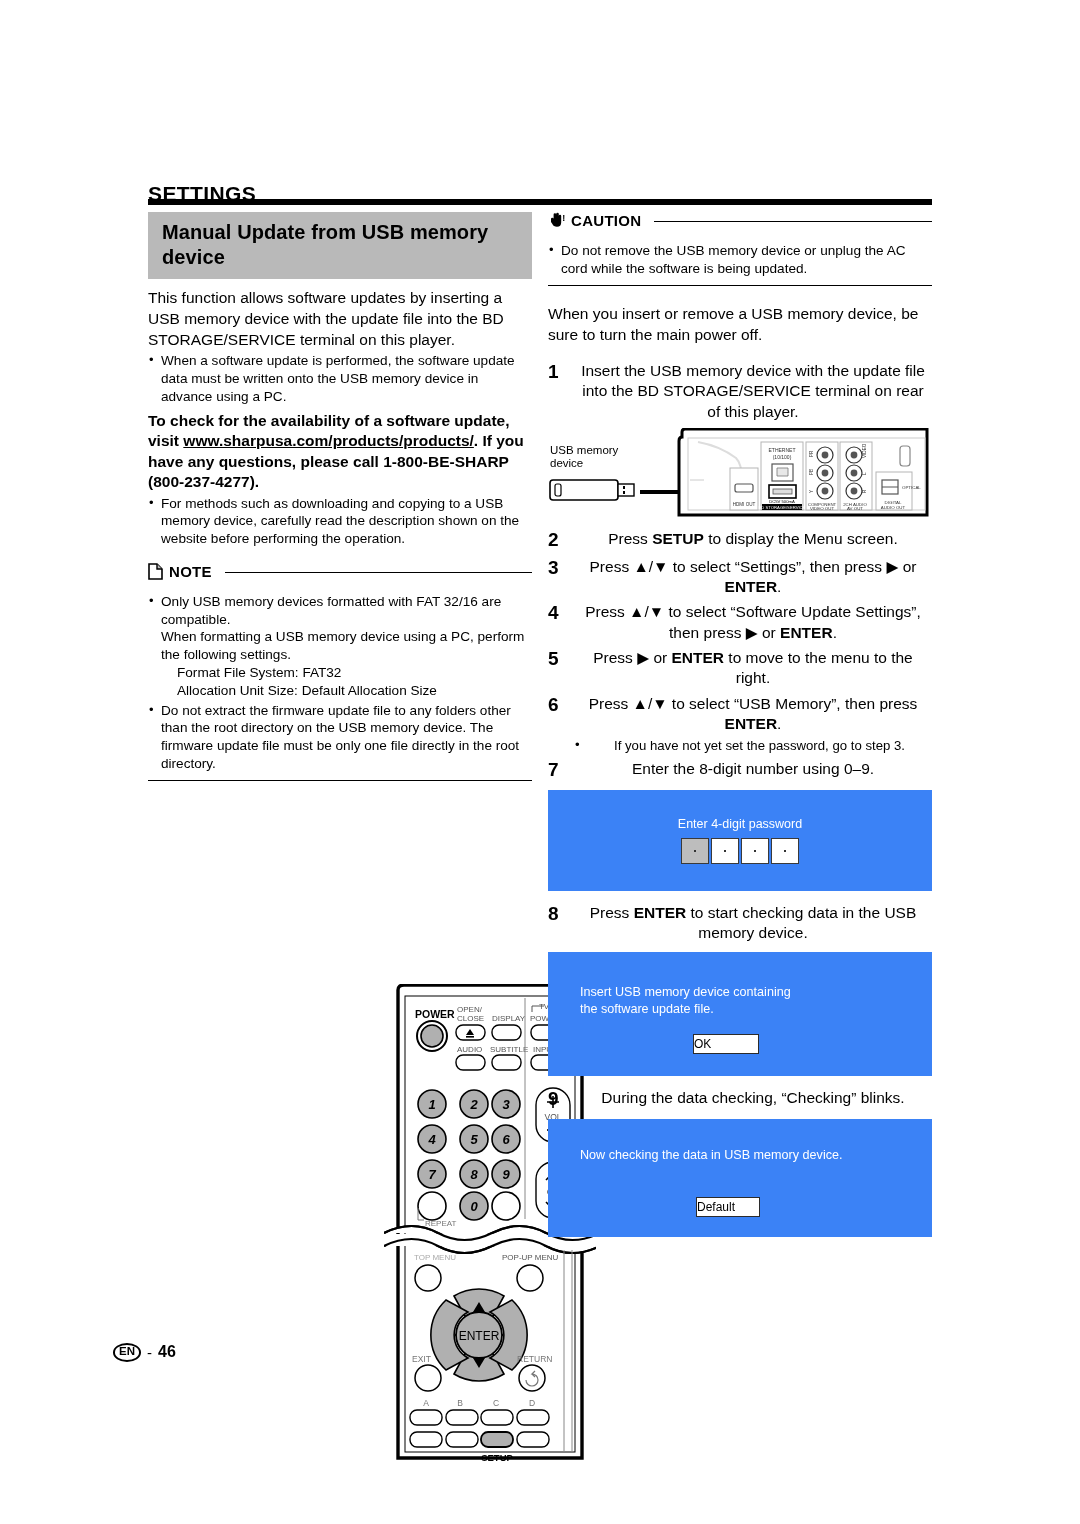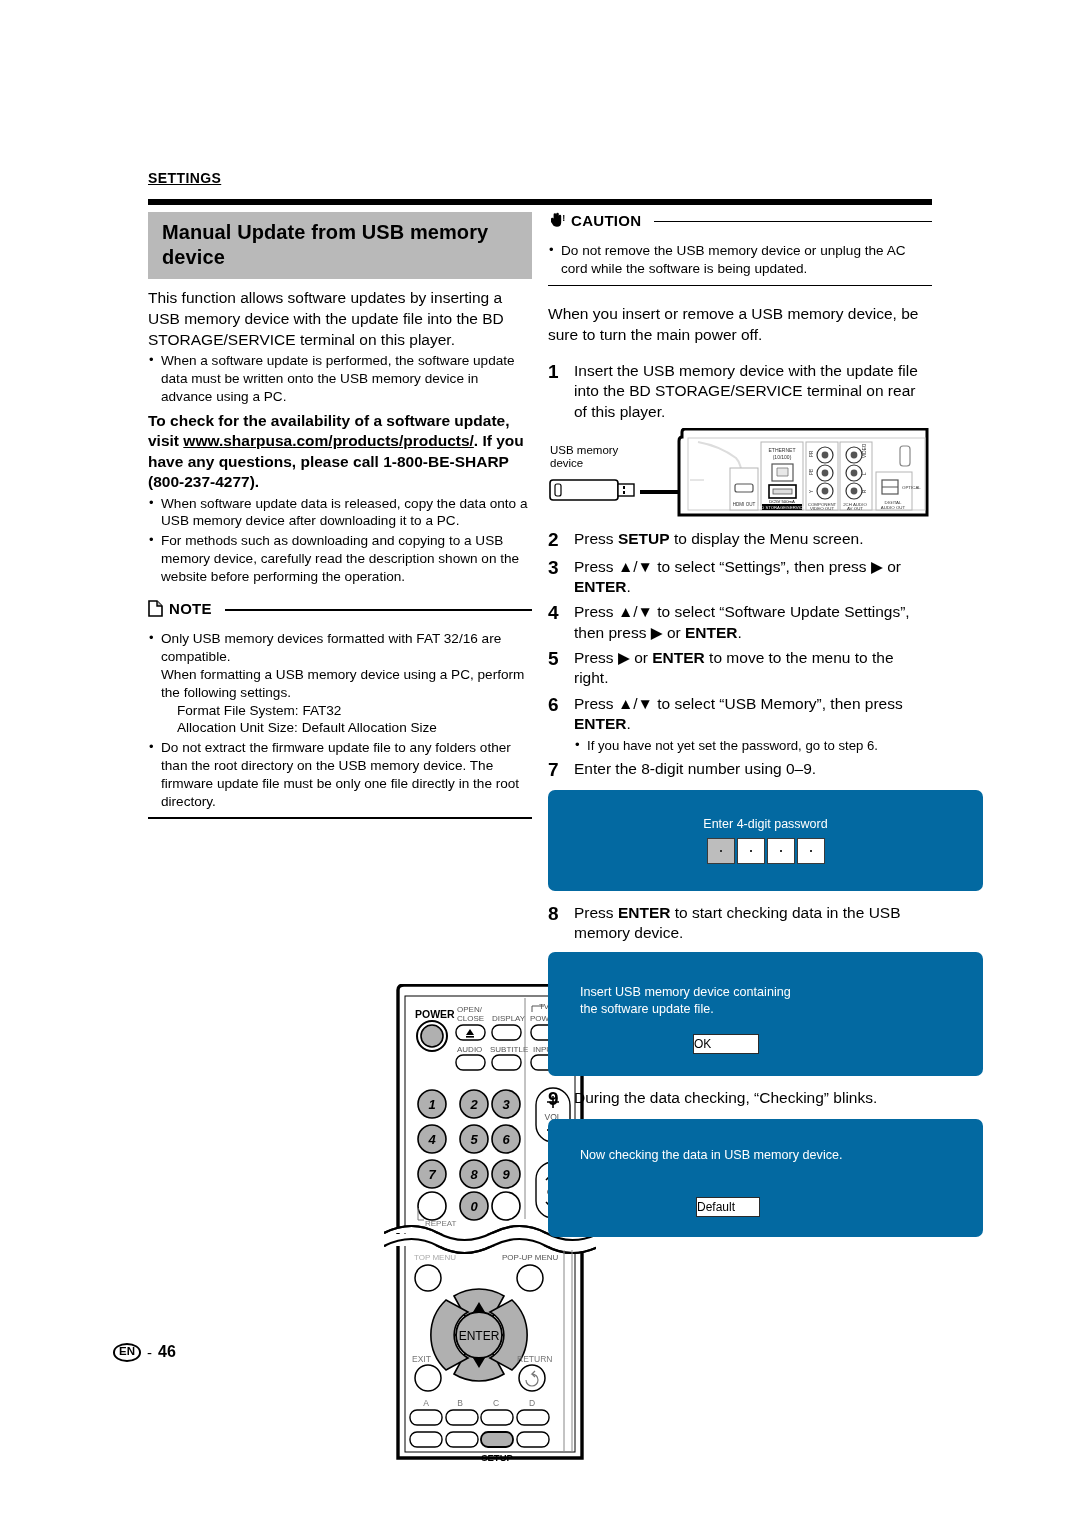--- a/index.html
+++ b/index.html
@@ -5,22 +5,22 @@
   html,body{margin:0;padding:0;background:#ffffff;}
   body{
     width:1080px;height:1524px;position:relative;overflow:hidden;
     font-family:"Liberation Sans",sans-serif;color:#000;
     -webkit-font-smoothing:antialiased;
   }
   .page{position:absolute;inset:0;}
 
   
   #chapter-title{
-    position:absolute;left:148px;top:170px;
-    font-size:14px;font-weight:bold;letter-spacing:.4px;text-decoration:underline;
+    position:absolute;left:148px;top:182px;
+    font-size:21px;font-weight:bold;letter-spacing:.4px;text-decoration:underline;
   }
   #header-rule{
     position:absolute;left:148px;top:199px;width:784px;height:6px;background:#000;
   }
 
   
   .col{position:absolute;top:212px;}
   #col-left{left:148px;width:384px;}
   #col-right{left:548px;width:384px;}
 
@@ -63,32 +63,32 @@
 
   
   .intro-para{font-size:15.5px;line-height:1.34;margin-top:18px;}
 
   
   .steps{margin:0;padding:0;list-style:none;}
   .step{display:flex;align-items:flex-start;margin-top:5px;}
   .step .num{
     width:26px;flex:0 0 26px;font-size:19px;font-weight:bold;line-height:1.2;
   }
-  .step .txt{font-size:15.5px;line-height:1.31;flex:1;}
+  .step .txt{font-size:15.5px;line-height:1.31;flex:1;text-align:center;}
   .step .txt b{font-weight:bold;}
   .substep{
     font-size:13.2px;line-height:1.3;position:relative;padding-left:13px;
     margin-top:3px;
   }
   .substep:before{content:"\2022";position:absolute;left:1px;top:-1px;}
 
   
   .osd{
-    background:#0369a1;width:435px;box-sizing:border-box;
-    margin-top:8px;color:#fff;font-size:12.5px;position:relative;border-radius:7px;
+    background:#3b82f6;width:384px;box-sizing:border-box;
+    margin-top:8px;color:#fff;font-size:12.5px;position:relative;
   }
   #osd-password{height:101px;}
   #osd-insert{height:124px;}
   #osd-checking{height:118px;}
   .osd-pwd-label{
     position:absolute;left:0;right:0;top:27px;text-align:center;font-size:12.5px;
   }
   .pwd-boxes{
     position:absolute;left:0;right:0;top:48px;display:flex;justify-content:center;gap:2px;
   }
@@ -135,21 +135,20 @@
 
     <p class="body-para">This function allows software updates by inserting a USB memory device with the update file into the BD STORAGE/SERVICE terminal on this player.</p>
 
     <ul class="bullets">
       <li>When a software update is performed, the software update data must be written onto the USB memory device in advance using a PC.</li>
     </ul>
 
     <p class="bold-para"><span>To check for the availability of a software update, visit </span><u>www.sharpusa.com/products/products/</u><span>. If you have any questions, please call 1-800-BE-SHARP (800-237-4277).</span></p>
 
     <ul class="bullets">
-      <li>When software update data is released, copy the data onto a USB memory device after downloading it to a PC.</li>
       <li>For methods such as downloading and copying to a USB memory device, carefully read the description shown on the website before performing the operation.</li>
     </ul>
 
     <div class="callout">
       <div class="callout-head">
         <span class="note-icon">
           <svg viewBox="0 0 15 17" width="15" height="17">
             <path d="M1 1 h8 l5 5 v10 h-13 z" fill="#ffffff" stroke="#000" stroke-width="1.6"></path>
             <path d="M9 1 v5 h5" fill="#bdbdbd" stroke="#000" stroke-width="1.4"></path>
           </svg>
@@ -409,21 +408,21 @@
         <span class="num">4</span>
         <span class="txt"><span>Press </span><span>▲/▼</span><span> to select “Software Update Settings”, then press </span><span>▶</span><span> or </span><b>ENTER</b><span>.</span></span>
       </li>
       <li class="step">
         <span class="num">5</span>
         <span class="txt"><span>Press </span><span>▶</span><span> or </span><b>ENTER</b><span> to move to the menu to the right.</span></span>
       </li>
       <li class="step">
         <span class="num">6</span>
         <span class="txt"><span>Press </span><span>▲/▼</span><span> to select “USB Memory”, then press </span><b>ENTER</b><span>.</span>
-          <span class="substep" style="display:block">If you have not yet set the password, go to step 6.</span>
+          <span class="substep" style="display:block">If you have not yet set the password, go to step 3.</span>
         </span>
       </li>
       <li class="step">
         <span class="num">7</span>
         <span class="txt">Enter the 8-digit number using 0–9.</span>
       </li>
     </ul>
 
     <div class="osd" id="osd-password">
       <div class="osd-pwd-label">Enter 4-digit password</div>

